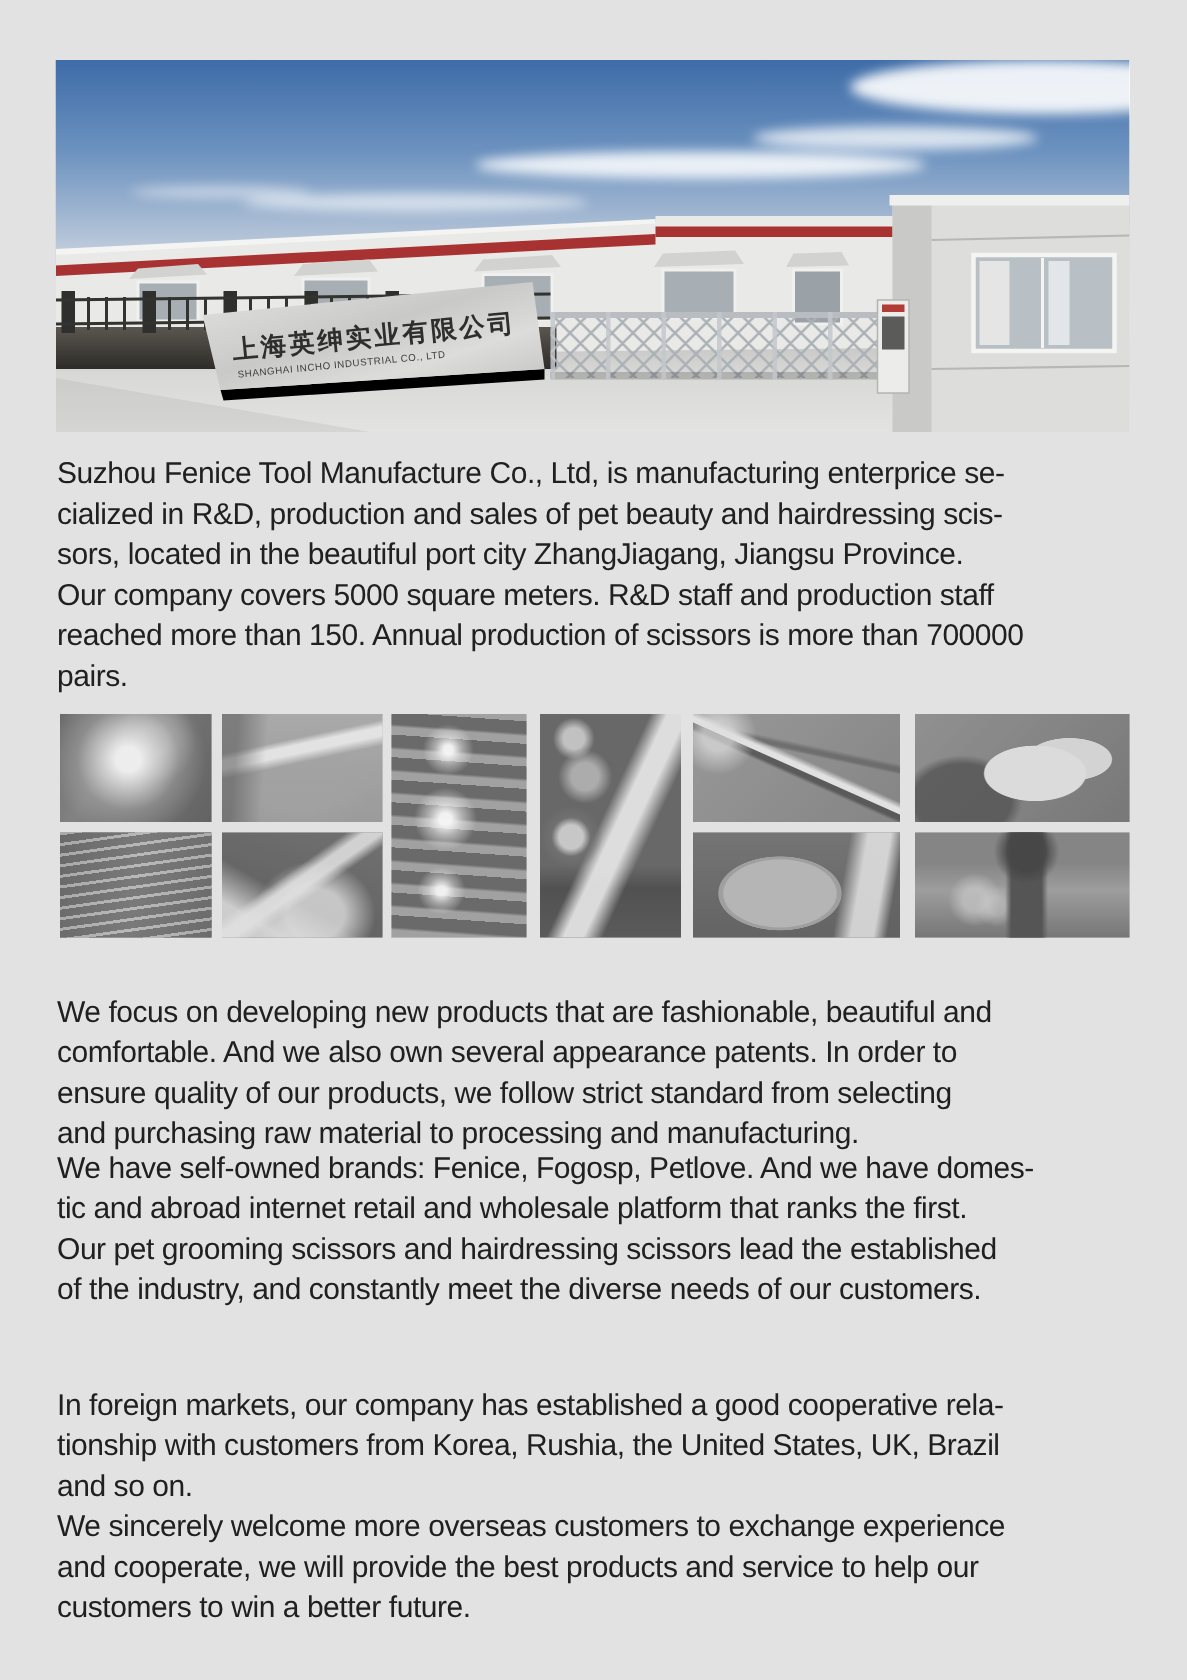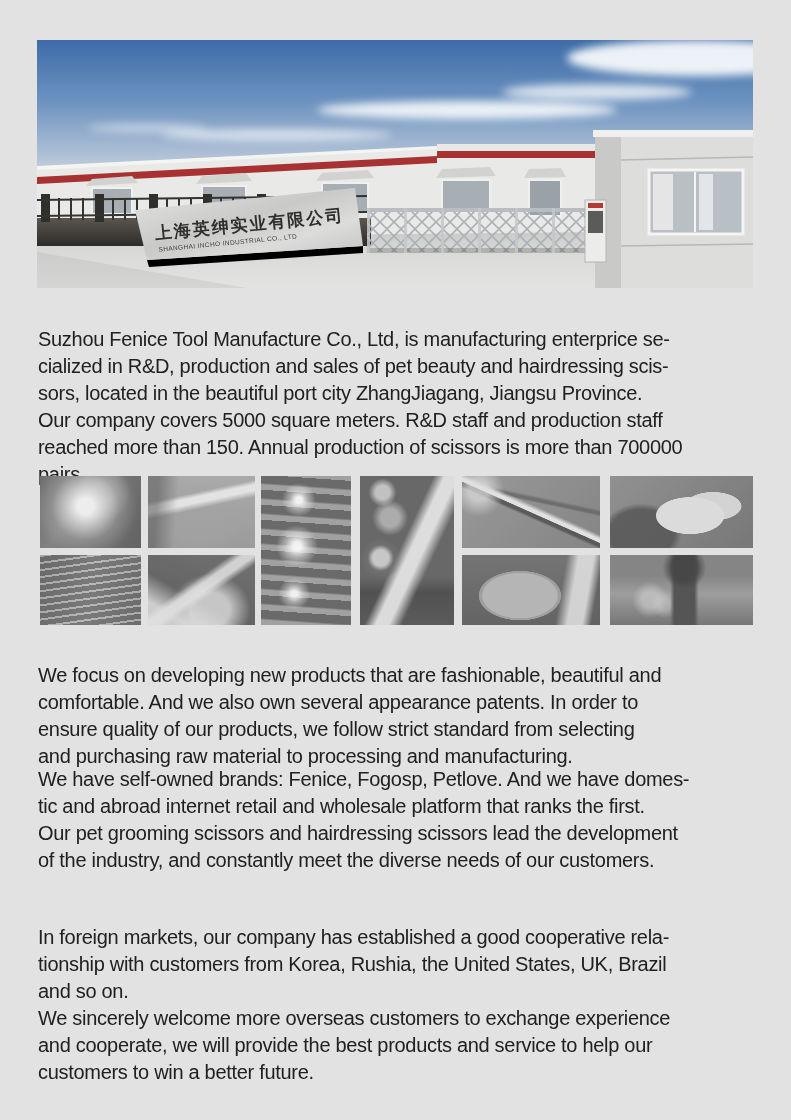--- a/index.html
+++ b/index.html
@@ -12,21 +12,21 @@
   
   #hero{left:37px;top:40px;width:716px;height:248px;}
   #hero svg{display:block;}
   
   .para{
     left:38px;width:745px;
     color:#202020;
     font-size:20px;line-height:27px;letter-spacing:-0.3px;
     white-space:pre;
   }
-  #p1{top:303px;margin-top:23px;}
+  #p1{top:303px;}
   #p2{top:642px;margin-top:20px;}
   #p3{top:766px;}
   #p4{top:924px;}
   #p5{top:1005px;}
   
   #collage{left:40px;top:476px;width:713px;height:149px;}
   .tile{position:absolute;overflow:hidden;}
   .tile::after{content:"";position:absolute;inset:0;background:rgba(224,224,224,.20);}
   .t1 {left:0;   top:0;   width:101px;height:72px;
        background:
@@ -264,20 +264,20 @@
   <div class="tile t6a"></div>
   <div class="tile t6b"></div>
 </div>
 
 <div class="abs para" id="p2">We focus on developing new products that are fashionable, beautiful and
 comfortable. And we also own several appearance patents. In order to
 ensure quality of our products, we follow strict standard from selecting
 and purchasing raw material to processing and manufacturing.</div>
 <div class="abs para" id="p3">We have self-owned brands: Fenice, Fogosp, Petlove. And we have domes-
 tic and abroad internet retail and wholesale platform that ranks the first.
-Our pet grooming scissors and hairdressing scissors lead the development
+Our pet grooming scissors and hairdressing scissors lead the established
 of the industry, and constantly meet the diverse needs of our customers.</div>
 <div class="abs para" id="p4">In foreign markets, our company has established a good cooperative rela-
 tionship with customers from Korea, Rushia, the United States, UK, Brazil
 and so on.</div>
 <div class="abs para" id="p5">We sincerely welcome more overseas customers to exchange experience
 and cooperate, we will provide the best products and service to help our
 customers to win a better future.</div>
 
 </body></html>

